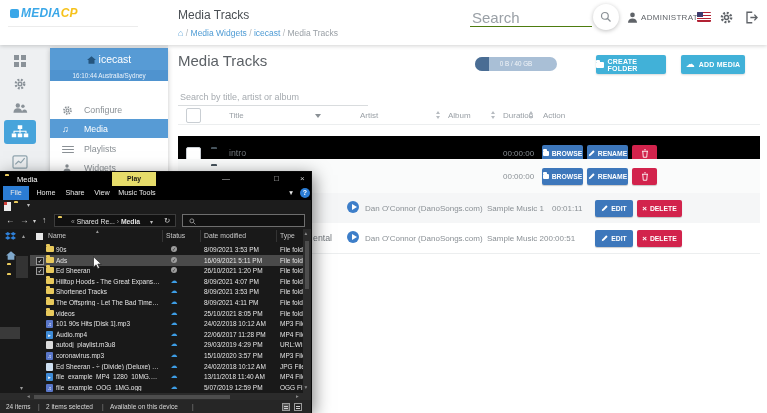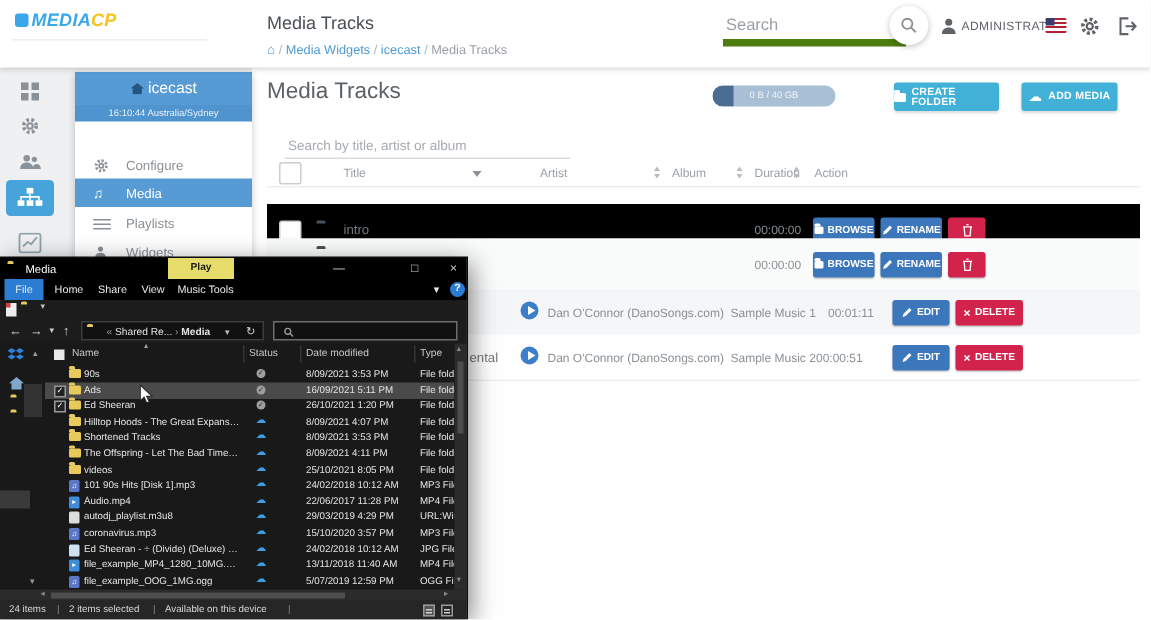--- a/index.html
+++ b/index.html
@@ -12,22 +12,22 @@
   #app-header{left:0;top:0;width:767px;height:45px;background:#fff;box-shadow:0 1px 4px rgba(0,0,0,.18);z-index:2;}
   .logo{left:10px;top:6px;font-size:12px;font-weight:bold;font-style:italic;letter-spacing:.2px;}
   .logo .p1{color:#3aa7e8;} .logo .p2{color:#f6c21b;}
   .logo-badge{display:inline-block;width:9px;height:9px;background:#3aa7e8;border-radius:2px;margin-right:2px;vertical-align:-1px;}
   .logo-rule{left:8px;top:26px;width:130px;height:1px;background:#ececec;}
   .page-title{left:178px;top:8px;font-size:12px;color:#4a4f54;}
   .breadcrumb{left:178px;top:28px;font-size:8.5px;color:#b0b4b8;}
   .breadcrumb .lnk{color:#4e9bd4;}
   .breadcrumb .cur{color:#9aa0a6;}
   .crumb-home{color:#4e9bd4;font-size:9px;}
-  .hdr-search-input{left:482px;top:8px;width:118px;height:16px;border:none;outline:none;background:transparent;
-      border-bottom:5px solid #4d7c0f;font-size:11px;color:#6a6f74;font-family:inherit;}
+  .hdr-search-input{left:470px;top:8px;width:118px;height:16px;border:none;outline:none;background:transparent;
+      border-bottom:1px solid #4d7c0f;font-size:15px;color:#6a6f74;font-family:inherit;}
   .hdr-search-input::placeholder{color:#9aa0a6;}
   .search-circle{left:593px;top:4px;width:26px;height:26px;border-radius:50%;background:#fff;box-shadow:0 1px 4px rgba(0,0,0,.25);}
   .username{left:641px;top:13px;font-size:8px;color:#5f6368;letter-spacing:.3px;}
   .us-flag{left:697px;top:12px;width:14px;height:10px;border-radius:1px;overflow:hidden;
       background:repeating-linear-gradient(#b22234 0 1.4px,#fff 1.4px 2.8px);}
   .us-flag::before{content:"";position:absolute;left:0;top:0;width:6px;height:5px;background:#3c3b6e;}
 
   
   #app-sidebar{left:0;top:45px;width:40px;height:368px;background:#eef0f2;z-index:1;}
   .sb-active{left:4px;top:75px;width:32px;height:24px;background:#47a4db;border-radius:3px;}
@@ -263,21 +263,21 @@
       <span class="mi lines3">
           <i></i>
           <i></i>
           <i></i>
         </span>
       <span class="lbl">Playlists</span>
     </div>
   </div>
 
   <div class="abs main-title" style="z-index:2;">Media Tracks</div>
-  <input class="abs media-search" style="z-index: 2; margin-left: 12px;" placeholder="Search by title, artist or album">
+  <input class="abs media-search" style="z-index: 2;" placeholder="Search by title, artist or album">
   <div class="abs quota" style="z-index:2;">
     <div class="quota-fill"></div>
     <div class="quota-label nowrap">0 B / 40 GB</div>
   </div>
   <div class="abs teal-btn" style="left:596px;top:55px;width:70px;z-index:2;">
     <span class="fold-w"></span>
       <span>CREATE FOLDER</span>
   </div>
   <div class="abs teal-btn" style="left:681px;top:55px;width:64px;z-index:2;">
     <span class="cloud-w">☁</span>

